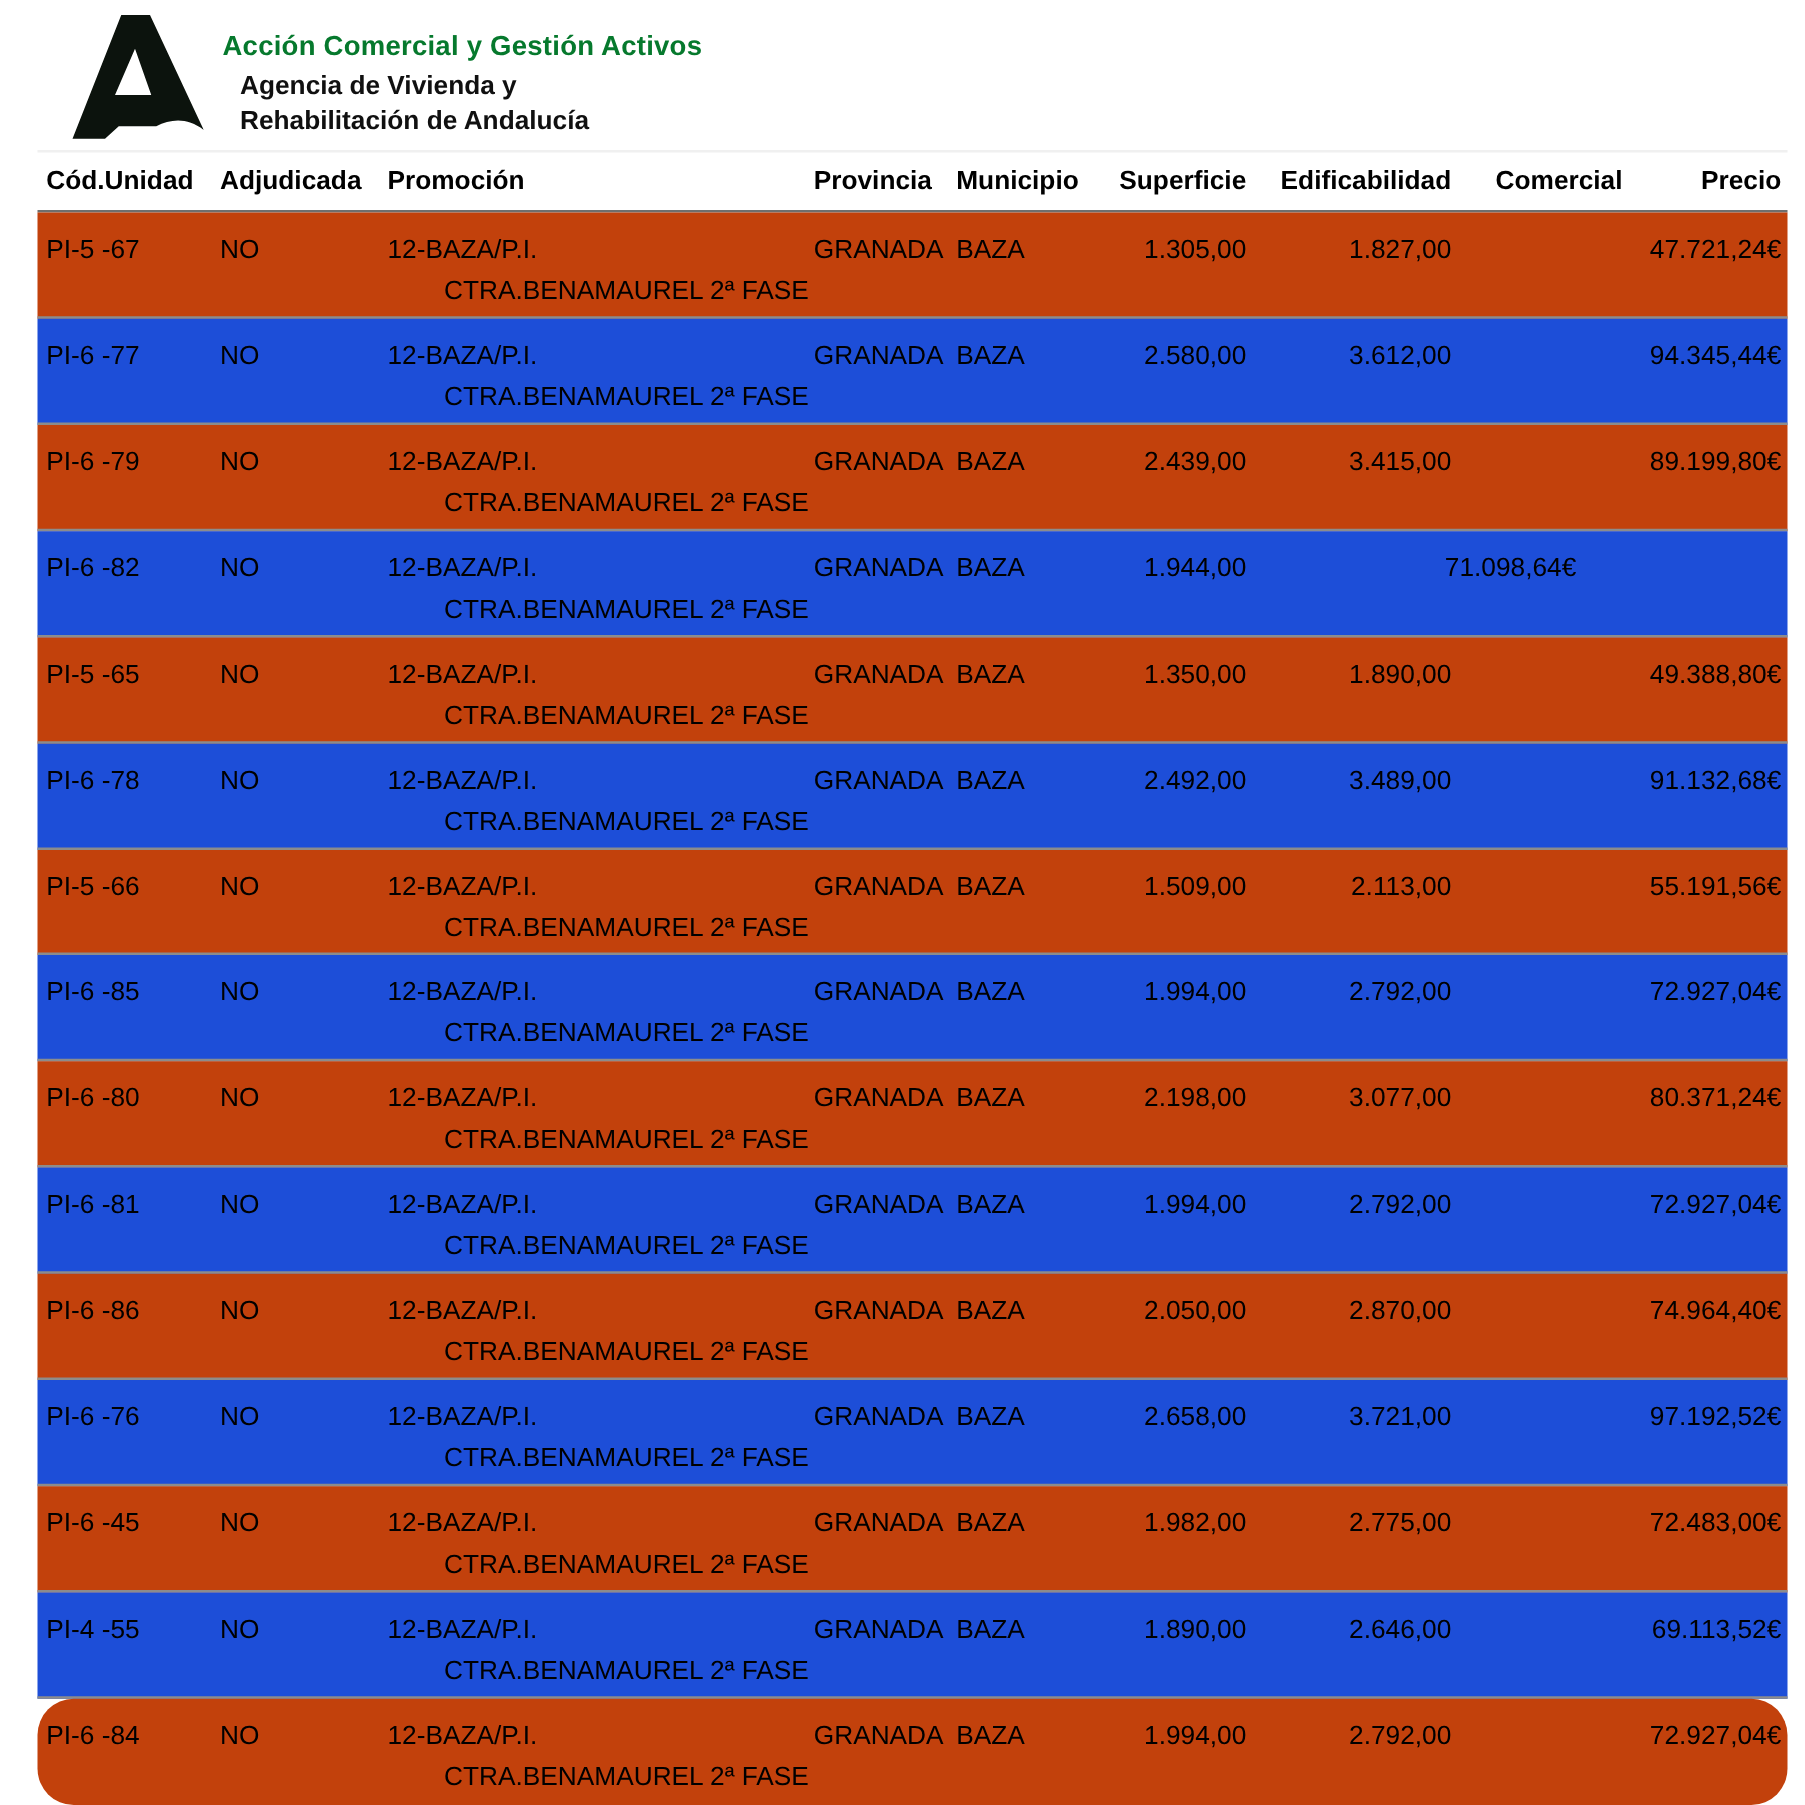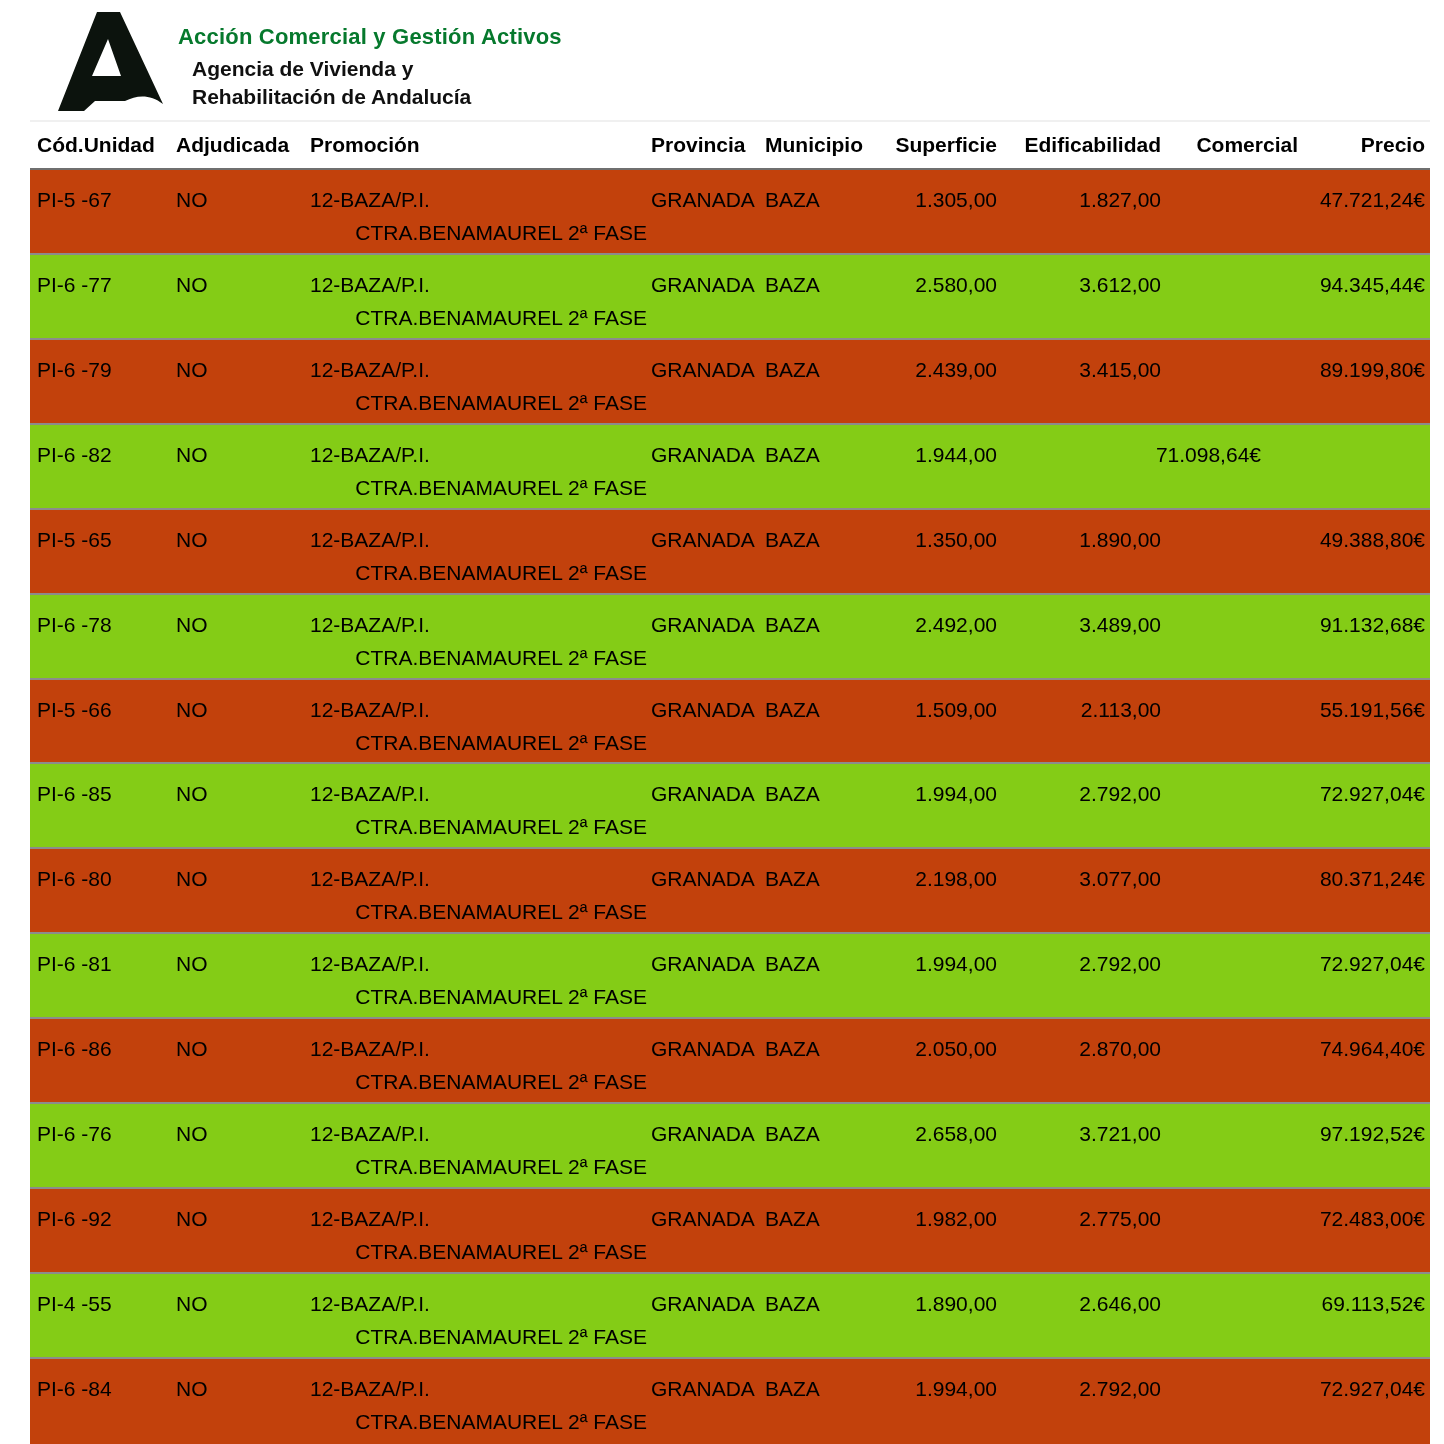--- a/index.html
+++ b/index.html
@@ -22,24 +22,24 @@
   
   .table{margin-left:30px;width:1400px;}
   .thead{
     display:flex;align-items:center;height:50px;box-sizing:border-box;
     font-weight:bold;font-size:21px;
     border-top:2px solid #f0f0f0;border-bottom:2px solid #6f6f6f;
   }
   .row{
     display:flex;height:84.933px;box-sizing:border-box;
     padding-top:13px;font-size:21px;line-height:33px;
-    border-bottom:2px solid #8c8c8c;background:#84cc16;
+    border-bottom:2px solid #8c8c8c;background:#1d4ed8;
   }
   .row.alt{background:#c2410c;}
-  .row:last-child{border-bottom:none;}
+  .row:last-child{border-bottom:none;border-radius:29px;}
   .c{box-sizing:border-box;padding-left:5px;white-space:nowrap;overflow:hidden;}
   .c1{width:141px;padding-left:7px;}
   .c2{width:134px;}
   .c3{width:342px;}
   .c4{width:114px;padding-left:4px;}
   .c5{width:112px;padding-left:4px;}
   .c6{width:124px;text-align:right;padding-left:0;}
   .c7{width:164px;text-align:right;padding-left:0;}
   .c8{width:137px;text-align:right;padding-left:0;}
   .c9{width:132px;text-align:right;padding-left:0;padding-right:5px;}
@@ -246,21 +246,21 @@
     </div>
     <div class="c c4">GRANADA</div>
     <div class="c c5">BAZA</div>
     <div class="c c6">2.658,00</div>
     <div class="c c7">3.721,00</div>
     <div class="c c8"></div>
     <div class="c c9">97.192,52€</div>
   </div>
 
   <div class="row alt">
-    <div class="c c1">PI-6 -92</div>
+    <div class="c c1">PI-6 -45</div>
     <div class="c c2">NO</div>
     <div class="c c3">
       <div>12-BAZA/P.I.</div>
       <div class="promo-l2">CTRA.BENAMAUREL 2ª FASE</div>
     </div>
     <div class="c c4">GRANADA</div>
     <div class="c c5">BAZA</div>
     <div class="c c6">1.982,00</div>
     <div class="c c7">2.775,00</div>
     <div class="c c8"></div>

